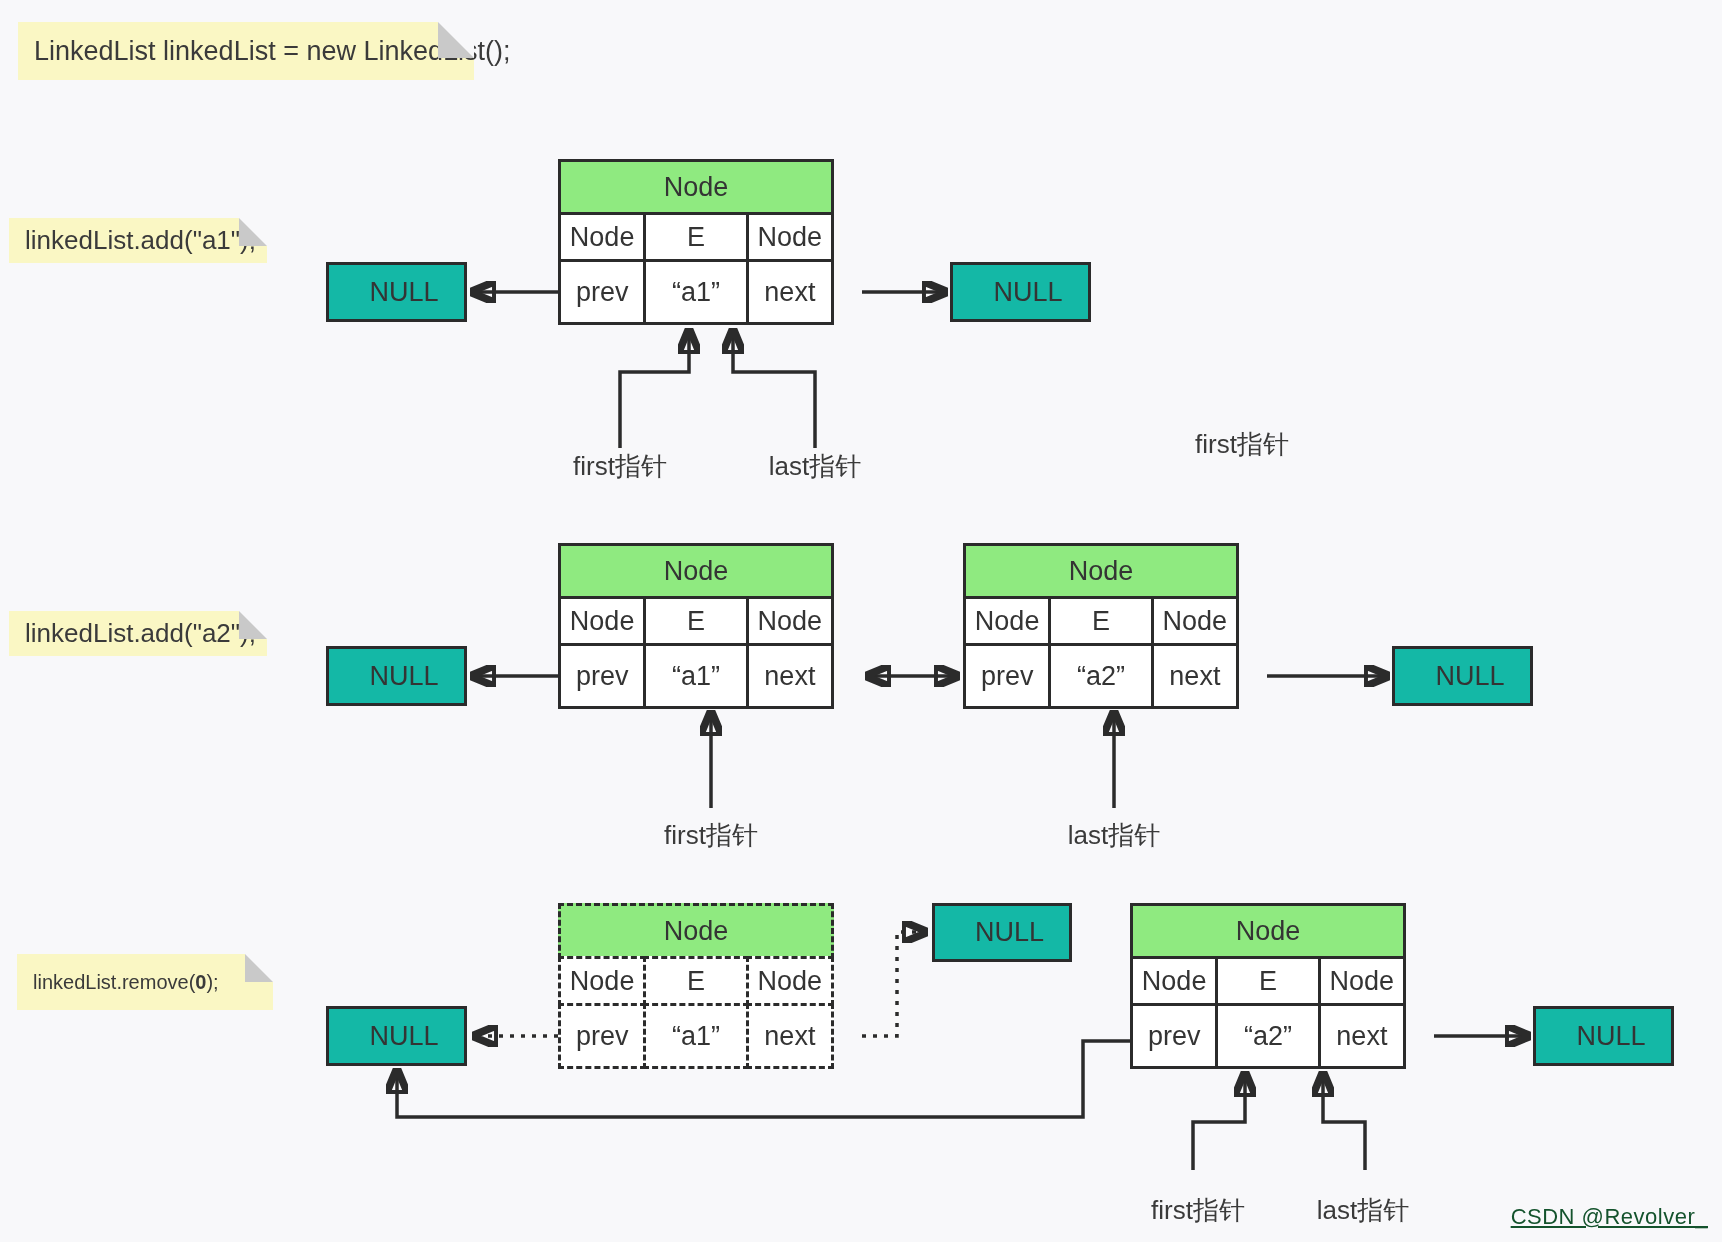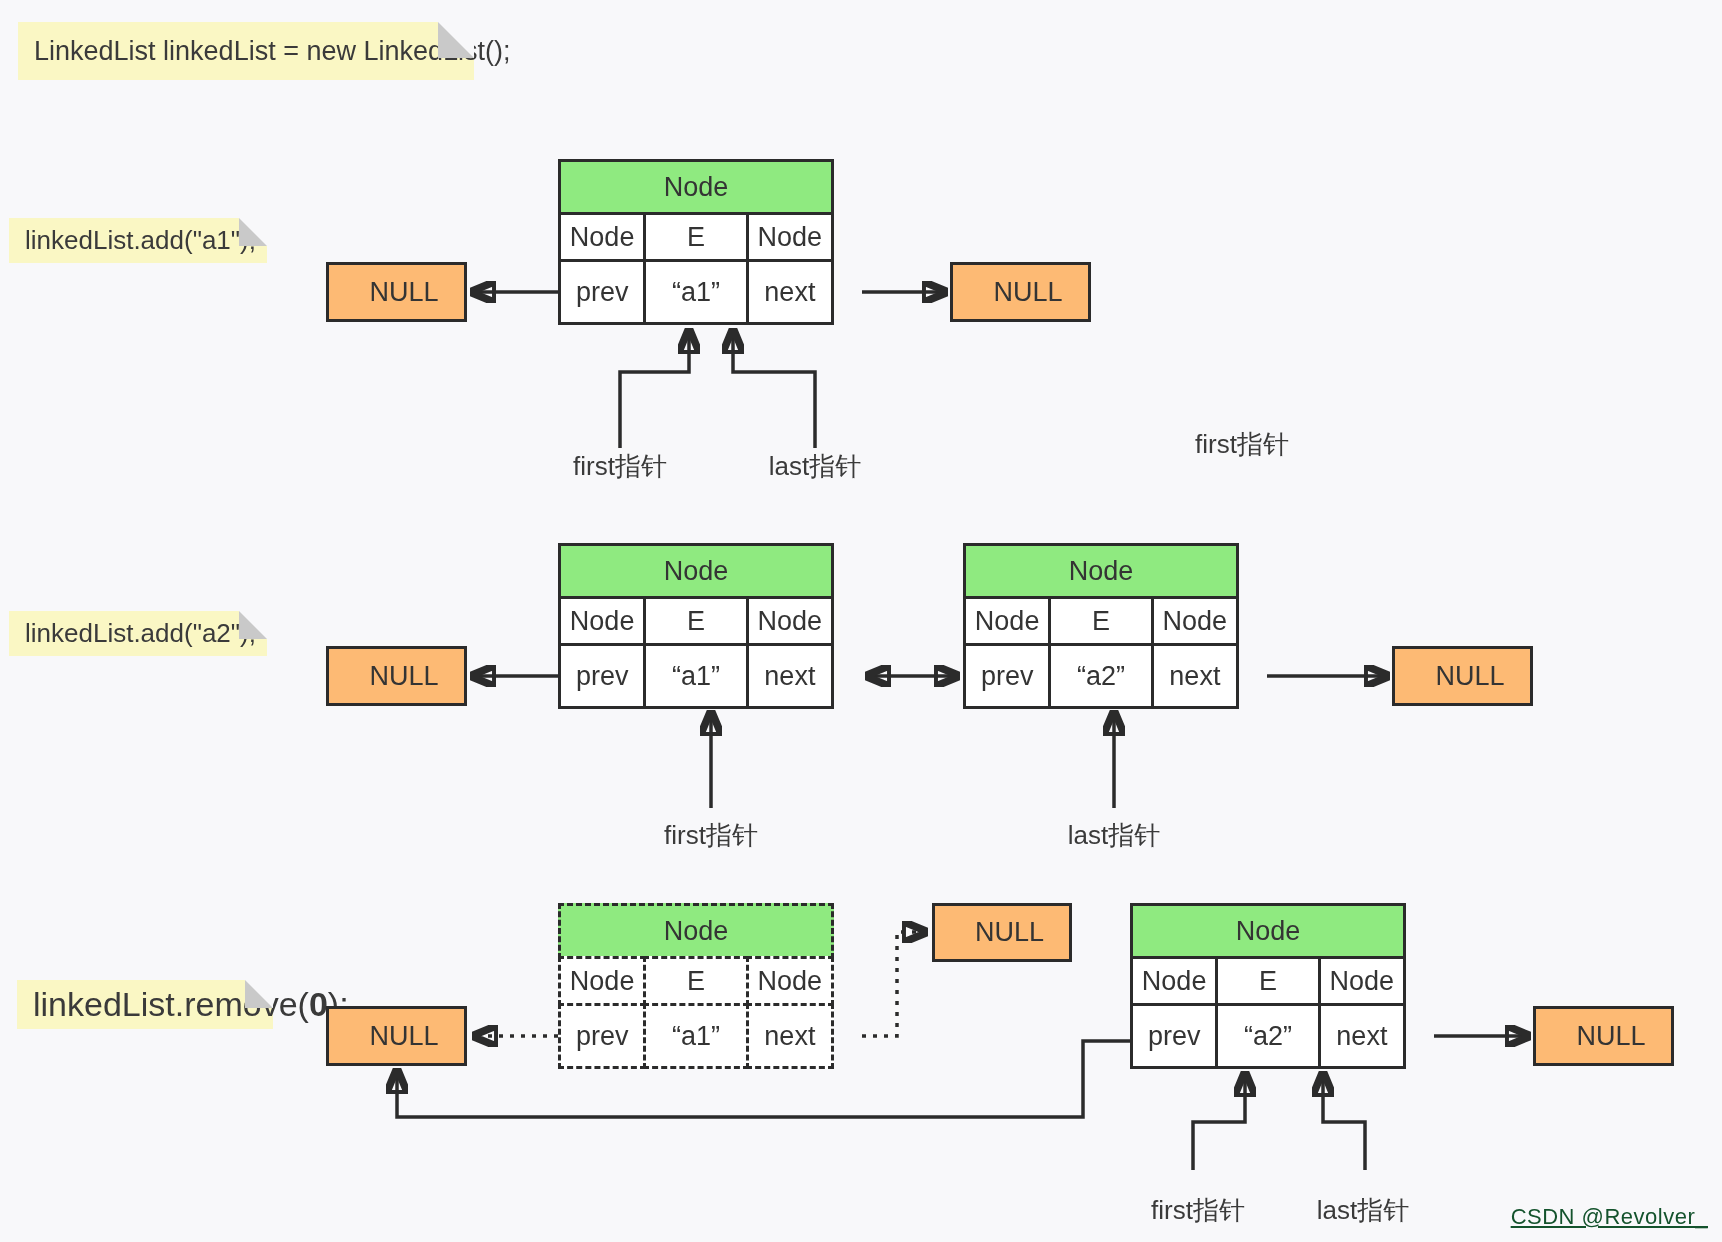--- a/index.html
+++ b/index.html
@@ -39,21 +39,21 @@
   .nt-row .c:first-child { margin-left:0; }
   .r2 .c { height:50px; }
   .r3 .c { height:66px; }
   .w1 { width:97px; } .w2 { width:116px; } .w3 { width:97px; }
   .pink { background:#f6d0ce; }
   .purple { background:#9ba0ef; }
   .dashed .nt-head, .dashed .c { border-style:dashed; }
 
   
   .nullbox {
-    position:absolute; width:141px; height:60px; background:#fdba74;
+    position:absolute; width:141px; height:60px; background:#14b8a6;
     border:3px solid #2b2b2b; display:flex; align-items:center; justify-content:center;
     font-size:27px;
     padding-left:15px;
   }
 
   
   .plabel {
     position:absolute; transform:translateX(-50%);
     font-size:26px; color:#3a3a3a; white-space:nowrap;
   }
@@ -106,21 +106,21 @@
   <div class="sticky" style="left:9px; top:218px; width:258px; height:45px; font-size:26px;">
     <span>linkedList.add("a1");</span>
     <span class="fold"></span>
   </div>
 
   <div class="sticky" style="left:9px; top:611px; width:258px; height:45px; font-size:26px;">
     <span>linkedList.add("a2");</span>
     <span class="fold"></span>
   </div>
 
-  <div class="sticky" style="left:17px; top:980px; width:256px; height:49px; font-size:34px;">
+  <div class="sticky" style="left:17px; top:954px; width:256px; height:56px; font-size:20px;">
     <span>linkedList.remove(</span>
       <b>0</b>
       <span>);</span>
     <span class="fold"></span>
   </div>
 
   <div class="ntable" style="left:558px; top:159px;">
     <div class="nt-head">Node</div>
     <div class="nt-row r2">
       <div class="c w1 pink">Node</div>

